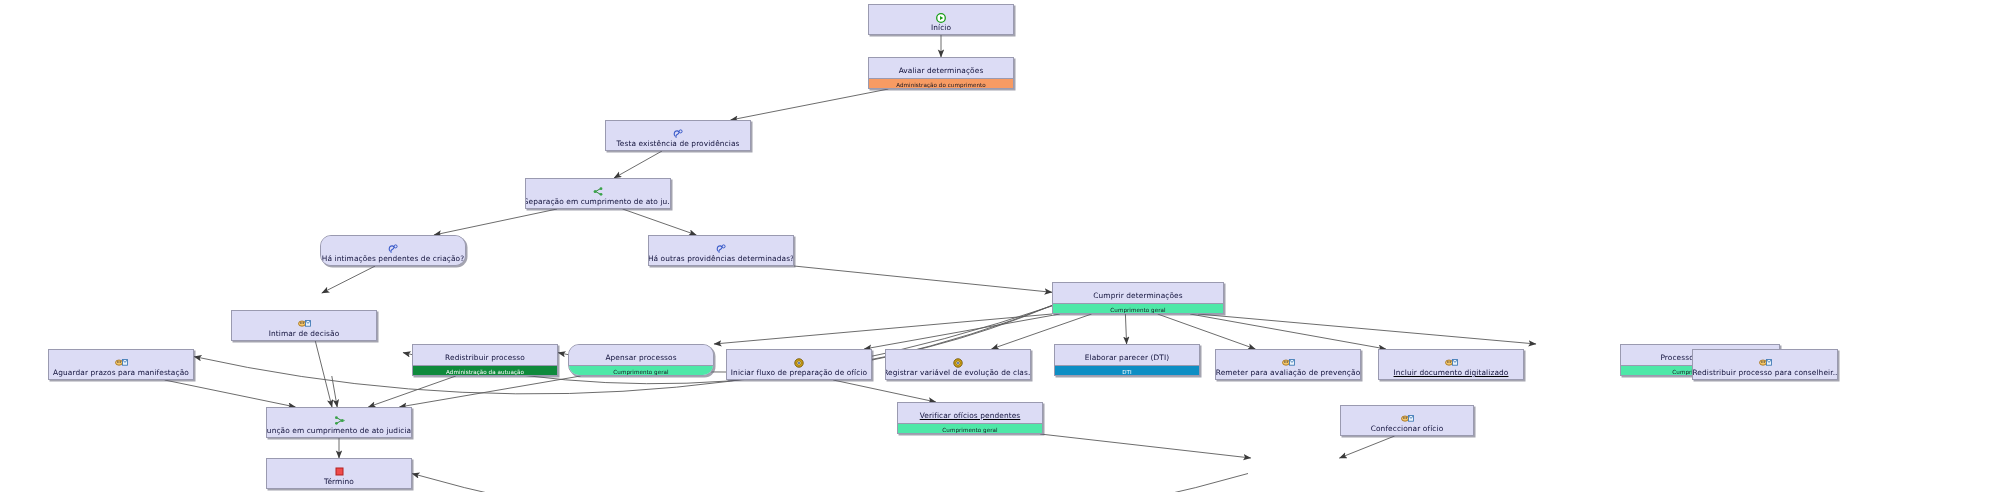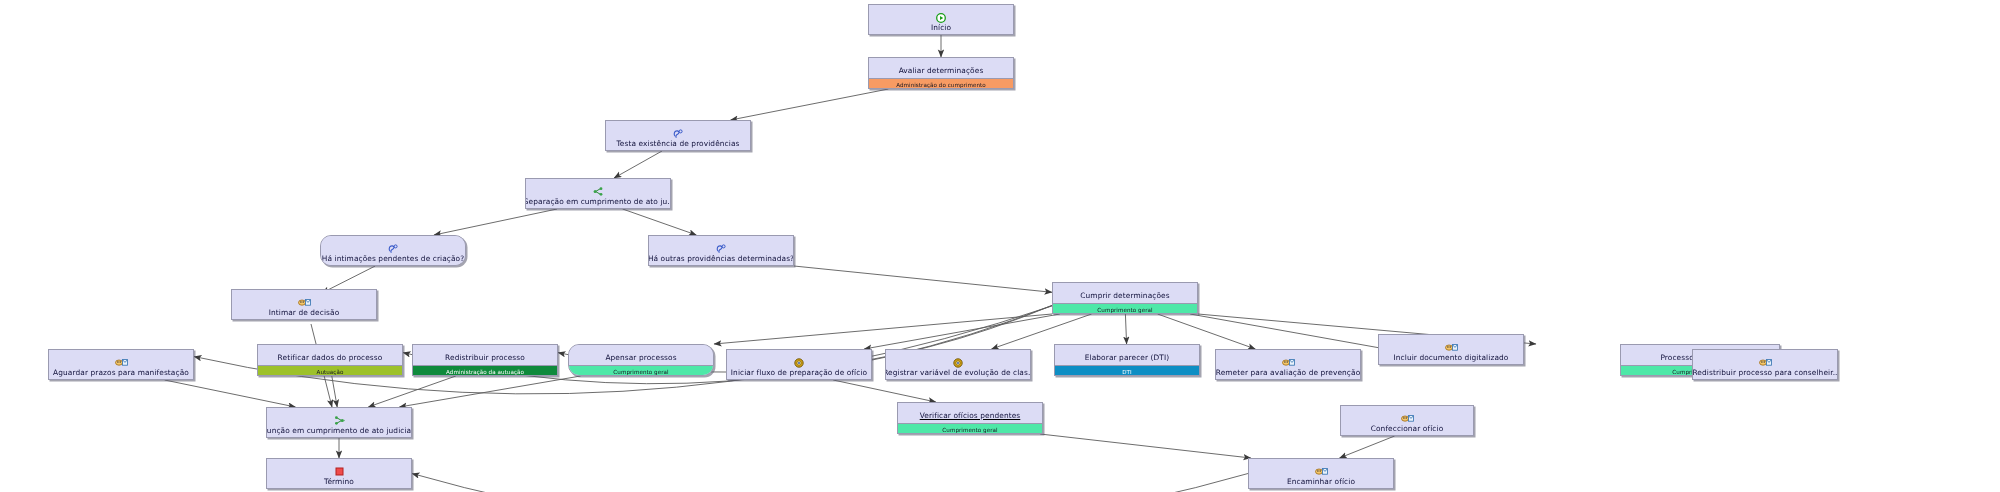--- a/index.html
+++ b/index.html
@@ -130,62 +130,54 @@
         <span class="ico">
           <svg width="11" height="9" viewBox="0 0 11 9">
             <path d="M2.2 7.2 C0.4 5.6 1.1 2.2 3.6 1.9 C5.6 1.6 6.6 3.3 5.6 4.5 C4.9 5.4 3.6 5.4 3.3 6.4" fill="none" stroke="#3557c8" stroke-width="1.1" stroke-linecap="round"></path>
             <circle cx="7.6" cy="2.4" r="1.5" fill="none" stroke="#3557c8" stroke-width="1"></circle>
             <circle cx="3.1" cy="8" r="0.8" fill="#3557c8"></circle>
           </svg>
         </span>
         <div class="lbl">Há outras providências determinadas?</div>
       </div>
     </div>
-    <div class="node" style="left: 231px; top: 289px; width: 146px; height: 31px;">
+    <div class="node" style="left: 231px; top: 310px; width: 146px; height: 31px;">
       <div class="head">
         <span class="ico">
           <svg width="13" height="9" viewBox="0 0 13 9">
             <ellipse cx="4" cy="4.6" rx="3.5" ry="2.6" fill="#f6c76a" stroke="#9a6a12" stroke-width="0.8"></ellipse>
             <circle cx="2.9" cy="4" r="0.7" fill="#2b2b2b"></circle>
             <circle cx="5.2" cy="4" r="0.7" fill="#2b2b2b"></circle>
             <rect x="7.4" y="1.6" width="5.1" height="5.6" fill="#e9f2fb" stroke="#2f6fae" stroke-width="0.8"></rect>
             <path d="M7.4 1.6 L10 4.4 L12.5 1.6" fill="none" stroke="#2f6fae" stroke-width="0.8"></path>
           </svg>
         </span>
         <div class="lbl">Intimar de decisão</div>
       </div>
     </div>
-    <div class="node noico" style="left: 1052px; top: 282px; width: 146px; height: 32px;">
+    <div class="node noico" style="left: 1052px; top: 282px; width: 172px; height: 32px;">
       <div class="head">
         <div class="lbl">Cumprir determinações</div>
       </div>
       <div class="band green">
         <span>Cumprimento geral</span>
       </div>
     </div>
     <div class="node" style="left: 48px; top: 349px; width: 146px; height: 31px;">
       <div class="head">
         <span class="ico">
           <svg width="13" height="9" viewBox="0 0 13 9">
             <ellipse cx="4" cy="4.6" rx="3.5" ry="2.6" fill="#f6c76a" stroke="#9a6a12" stroke-width="0.8"></ellipse>
             <circle cx="2.9" cy="4" r="0.7" fill="#2b2b2b"></circle>
             <circle cx="5.2" cy="4" r="0.7" fill="#2b2b2b"></circle>
             <rect x="7.4" y="1.6" width="5.1" height="5.6" fill="#e9f2fb" stroke="#2f6fae" stroke-width="0.8"></rect>
             <path d="M7.4 1.6 L10 4.4 L12.5 1.6" fill="none" stroke="#2f6fae" stroke-width="0.8"></path>
           </svg>
         </span>
         <div class="lbl">Aguardar prazos para manifestação</div>
-      </div>
-    </div>
-    <div class="node noico" style="left: 257px; top: 344px; width: 146px; height: 32px;">
-      <div class="head">
-        <div class="lbl">Retificar dados do processo</div>
-      </div>
-      <div class="band olive">
-        <span>Autuação</span>
       </div>
     </div>
     <div class="node noico" style="left: 412px; top: 344px; width: 146px; height: 32px;">
       <div class="head">
         <div class="lbl">Redistribuir processo</div>
       </div>
       <div class="band darkgreen">
         <span>Administração da autuação</span>
       </div>
     </div>
@@ -236,21 +228,21 @@
             <ellipse cx="4" cy="4.6" rx="3.5" ry="2.6" fill="#f6c76a" stroke="#9a6a12" stroke-width="0.8"></ellipse>
             <circle cx="2.9" cy="4" r="0.7" fill="#2b2b2b"></circle>
             <circle cx="5.2" cy="4" r="0.7" fill="#2b2b2b"></circle>
             <rect x="7.4" y="1.6" width="5.1" height="5.6" fill="#e9f2fb" stroke="#2f6fae" stroke-width="0.8"></rect>
             <path d="M7.4 1.6 L10 4.4 L12.5 1.6" fill="none" stroke="#2f6fae" stroke-width="0.8"></path>
           </svg>
         </span>
         <div class="lbl">Remeter para avaliação de prevenção</div>
       </div>
     </div>
-    <div class="node" style="left: 1378px; top: 334px; width: 146px; height: 31px;">
+    <div class="node" style="left: 1378px; top: 349px; width: 146px; height: 31px; text-decoration: underline;">
       <div class="head">
         <span class="ico">
           <svg width="13" height="9" viewBox="0 0 13 9">
             <ellipse cx="4" cy="4.6" rx="3.5" ry="2.6" fill="#f6c76a" stroke="#9a6a12" stroke-width="0.8"></ellipse>
             <circle cx="2.9" cy="4" r="0.7" fill="#2b2b2b"></circle>
             <circle cx="5.2" cy="4" r="0.7" fill="#2b2b2b"></circle>
             <rect x="7.4" y="1.6" width="5.1" height="5.6" fill="#e9f2fb" stroke="#2f6fae" stroke-width="0.8"></rect>
             <path d="M7.4 1.6 L10 4.4 L12.5 1.6" fill="none" stroke="#2f6fae" stroke-width="0.8"></path>
           </svg>
         </span>
@@ -308,34 +300,20 @@
             <ellipse cx="4" cy="4.6" rx="3.5" ry="2.6" fill="#f6c76a" stroke="#9a6a12" stroke-width="0.8"></ellipse>
             <circle cx="2.9" cy="4" r="0.7" fill="#2b2b2b"></circle>
             <circle cx="5.2" cy="4" r="0.7" fill="#2b2b2b"></circle>
             <rect x="7.4" y="1.6" width="5.1" height="5.6" fill="#e9f2fb" stroke="#2f6fae" stroke-width="0.8"></rect>
             <path d="M7.4 1.6 L10 4.4 L12.5 1.6" fill="none" stroke="#2f6fae" stroke-width="0.8"></path>
           </svg>
         </span>
         <div class="lbl">Confeccionar ofício</div>
       </div>
     </div>
-    <div class="node" style="left: 1248px; top: 458px; width: 146px; height: 31px;">
-      <div class="head">
-        <span class="ico">
-          <svg width="13" height="9" viewBox="0 0 13 9">
-            <ellipse cx="4" cy="4.6" rx="3.5" ry="2.6" fill="#f6c76a" stroke="#9a6a12" stroke-width="0.8"></ellipse>
-            <circle cx="2.9" cy="4" r="0.7" fill="#2b2b2b"></circle>
-            <circle cx="5.2" cy="4" r="0.7" fill="#2b2b2b"></circle>
-            <rect x="7.4" y="1.6" width="5.1" height="5.6" fill="#e9f2fb" stroke="#2f6fae" stroke-width="0.8"></rect>
-            <path d="M7.4 1.6 L10 4.4 L12.5 1.6" fill="none" stroke="#2f6fae" stroke-width="0.8"></path>
-          </svg>
-        </span>
-        <div class="lbl">Encaminhar ofício</div>
-      </div>
-    </div>
     <div class="node" style="left: 266px; top: 458px; width: 146px; height: 31px;">
       <div class="head">
         <span class="ico">
           <svg width="9" height="9" viewBox="0 0 9 9">
             <rect x="1" y="1" width="7" height="7" fill="#ef4b4b" stroke="#b32020" stroke-width="1"></rect>
           </svg>
         </span>
         <div class="lbl">Término</div>
       </div>
     </div>

